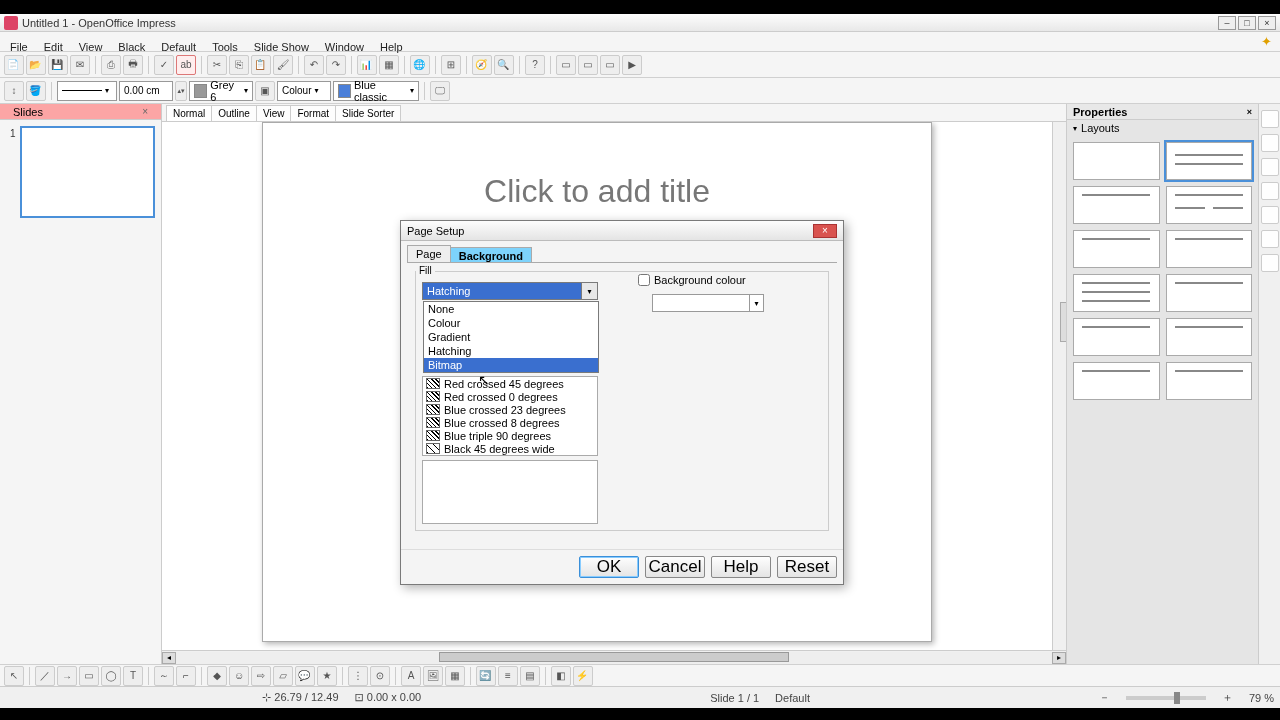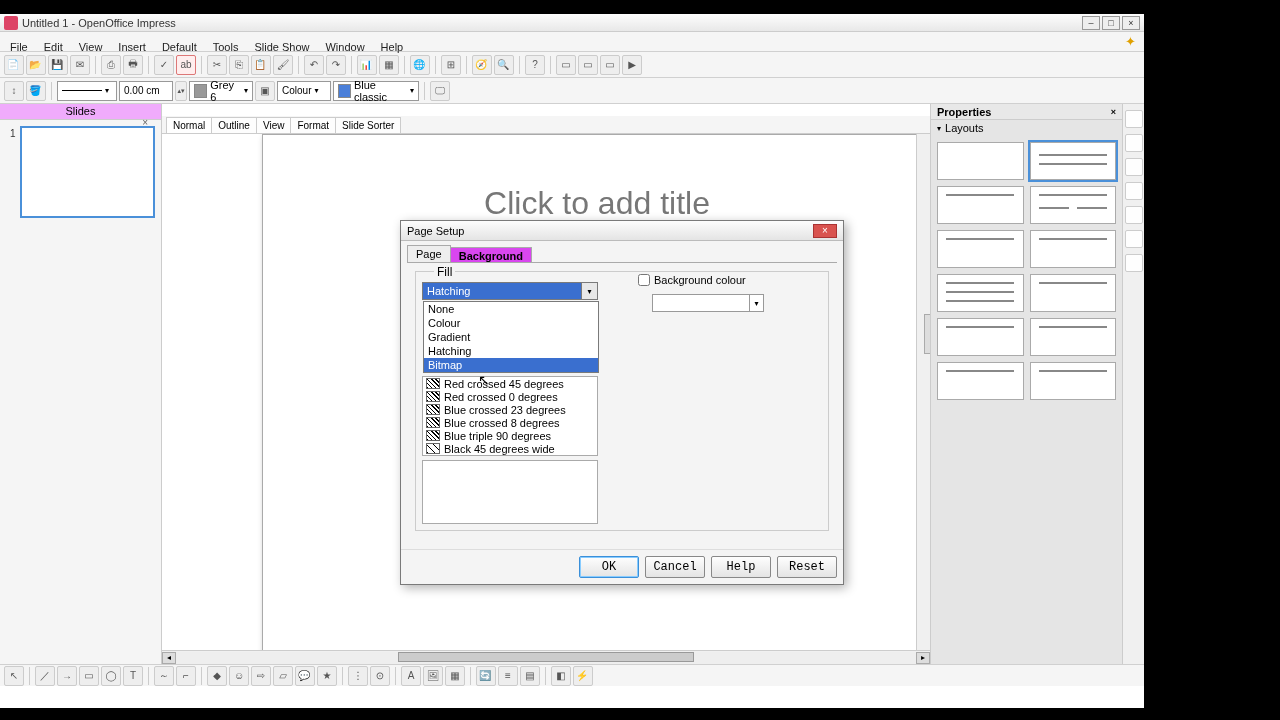--- a/index.html
+++ b/index.html
@@ -1,43 +1,43 @@
 <!DOCTYPE html>
 <html><head>
 <meta charset="utf-8">
 <style>
 * { box-sizing: border-box; margin: 0; padding: 0; font-family: "Segoe UI", Tahoma, sans-serif; font-size: 11px; }
 body { background: #000; width: 1280px; height: 720px; overflow: hidden; position: relative; }
-.desktop { position: absolute; top: 14px; left: 0; width: 1144px; height: 694px; background: #fff; }
+.desktop { position: absolute; top: 14px; left: 0; width: 1280px; height: 694px; background: #fff; }
 
 .titlebar { height: 18px; background: linear-gradient(#fdfdfd,#e8e8e8); border-bottom: 1px solid #ccc; display: flex; align-items: center; padding: 0 4px; font-size: 11px; color: #333; }
 .titlebar .icon { width: 14px; height: 14px; margin-right: 4px; background: #d46; border-radius: 2px; }
 .titlebar .spacer { flex: 1; }
 .titlebar .winbtn { width: 18px; height: 14px; border: 1px solid #999; margin-left: 2px; background: #eee; display:flex;align-items:center;justify-content:center;font-size:9px; }
 
 .menubar { height: 20px; background: #f5f5f5; border-bottom: 1px solid #d0d0d0; display: flex; align-items: center; padding: 0 2px; position:relative; }
 .menubar .mitem { padding: 2px 8px; color: #222; margin-top: 10px; }
 .menubar .star { position:absolute; right:8px; top:2px; color:#e0a000; font-size:13px;}
 
 .toolbar { height: 26px; background: #f5f5f5; border-bottom: 1px solid #d0d0d0; display: flex; align-items: center; padding: 0 4px; gap: 2px; }
 .tbtn { width: 20px; height: 20px; background: #eee; border: 1px solid #ccc; border-radius: 2px; display:flex;align-items:center;justify-content:center;font-size:10px;color:#555; }
 .tsep { width: 1px; height: 18px; background: #ccc; margin: 0 3px; }
 .tdrop { height: 20px; border: 1px solid #999; background: #fff; display:flex;align-items:center;padding:0 4px;font-size:10px; }
 .tdrop.arrow::after{content:"▾";margin-left:3px;font-size:8px;}
 .csq { width:14px;height:14px;border:1px solid #888;margin-right:3px; }
 
 .workarea { display: flex; height: calc(100% - 18px - 20px - 26px - 26px - 22px - 22px); }
 .slidespanel { width: 162px; background: #f5f5f5; border-right: 1px solid #ccc; position:relative; }
-.slidespanel .hdr { height: 16px; background: #f0abfc; border-bottom: 1px solid #ccc; padding: 1px 13px; font-size: 11px; display:flex;align-items:center;flex-direction:column; }
+.slidespanel .hdr { height: 16px; background: #fca5a5; border-bottom: 1px solid #ccc; padding: 1px 13px; font-size: 11px; display:flex;align-items:center; }
 .slidespanel .hdr .x { margin-left:auto; font-size:10px;color:#666; }
 .thumb { margin: 6px; border: 2px solid #4a90d9; background: #fff; height: 92px; position:relative; }
 .thumb .num { position:absolute; left:-12px; top:0; font-size:10px; color:#333;}
 
 .center { flex: 1; display: flex; flex-direction: column; background: #fff; }
-.viewtabs { height: 18px; border-bottom: 1px solid #ccc; display: flex; align-items:flex-end; padding-left:4px; background:#f5f5f5;margin-top:12px;}
+.viewtabs { height: 18px; border-bottom: 1px solid #ccc; display: flex; align-items:flex-end; padding-left:4px; background:#f5f5f5;}
 .viewtabs .vt { padding: 2px 6px; border: 1px solid #ccc; border-bottom: none; background: #fdfdfd; font-size:10px; margin-right:-1px;}
 .viewtabs .vt.active { background: #fff; }
 .canvas { flex: 1; background: #fff; position: relative; overflow:hidden; }
 .slidebg { position:absolute; left:100px; top:0px; width:670px; height:520px; background:#fff; box-shadow: 2px 2px 6px rgba(0,0,0,0.3); border:1px solid #aaa;}
 .titleph { position:absolute; top:50px; left:50%; transform:translateX(-50%); font-size:32px; color:#777; font-family: Arial; }
 .hscroll { height:14px; background:#f0f0f0; border-top:1px solid #ccc; display:flex;align-items:center;}
 .hscroll .arrow{width:14px;height:12px;background:#ddd;border:1px solid #aaa;display:flex;align-items:center;justify-content:center;font-size:8px;}
 .hscroll .track{flex:1;background:#eee;height:12px;position:relative;}
 .hscroll .thumb2{position:absolute;left:30%;width:40%;height:10px;top:0;background:#ccc;border:1px solid #999;}
 
@@ -59,39 +59,39 @@
 .statusbar .sp{flex:1;}
 .statusbar .zoomslider{width:80px;height:4px;background:#ccc;position:relative;}
 .statusbar .zoomslider .zt{position:absolute;left:60%;top:-4px;width:6px;height:12px;background:#888;}
 
 
 .dialog { position: absolute; left: 400px; top: 206px; width: 444px; background: #f4f4f4; border: 1px solid #7a7a7a; box-shadow: 3px 3px 10px rgba(0,0,0,0.3); }
 .dlgtitle { height: 20px; background: linear-gradient(#fdfdfd,#e4e4e4); border-bottom:1px solid #bbb; display:flex;align-items:center;padding:0 6px;font-size:11px;}
 .dlgtitle .x { margin-left:auto; width:24px;height:14px;background:#d9534f;color:#fff;display:flex;align-items:center;justify-content:center;font-size:10px;border:1px solid #a33;}
 .dlgtabs { display:flex; padding: 4px 6px 0 6px; }
 .dlgtabs .dt { padding: 2px 8px; border:1px solid #aaa; border-bottom:none; background:#eee; font-size:11px; margin-right:-1px;}
-.dlgtabs .dt.active { background:#d946ef; font-weight:bold; position:relative; top:2px;}
+.dlgtabs .dt.active { background:#7dd3fc; font-weight:bold; position:relative; top:2px;}
 .dlgbody { border-top:1px solid #aaa; margin:0 6px 6px 6px; padding:8px; background:#f4f4f4; position:relative;}
 .fillgroup { border:1px solid #ccc; padding:10px 6px 6px 6px; position:relative; margin-bottom:4px;}
-.fillgroup .leg { position:absolute; top:-7px; left:18px; background:#f4f4f4; padding:0 3px; font-size:12px;}
+.fillgroup .leg { position:absolute; top:-7px; left:0; background:#f4f4f4; padding:0 3px; font-size:10px;}
 .combo { width: 176px; height: 18px; border:1px solid #7a7a7a; background:#3a6fcf; color:#fff; display:flex;align-items:center;padding:0 4px;font-size:11px;position:relative; }
 .combo .cbar { position:absolute;right:0;top:0;width:16px;height:16px;background:#e8e8e8;border-left:1px solid #7a7a7a;color:#000;display:flex;align-items:center;justify-content:center;font-size:8px;}
 .ddlist { position:absolute; left:0; top:18px; width:176px; background:#fff; border:1px solid #7a7a7a; z-index:10;}
 .ddlist .opt { padding:1px 4px; font-size:11px; color:#000;}
 .ddlist .opt.hov { background:#3a6fcf; color:#fff; }
 .plist { border:1px solid #aaa; background:#fff; margin-top:76px; width:176px; }
 .plist .prow { display:flex;align-items:center;gap:4px;padding:0 3px;font-size:10px;height:13px;}
 .plist .prow .sw{width:14px;height:11px;border:1px solid #666;background:repeating-linear-gradient(45deg,#000 0 1px,#fff 1px 3px);}
 .pv { border:1px solid #aaa; background:#fff; width:176px; height:64px; margin-top:4px;}
 .bgcol { position:absolute; left:222px; top:2px; font-size:11px; display:flex;gap:4px;}
 .bgcol input{width:12px;height:12px;}
 .bgdrop { position:absolute; left:236px; top:22px; width:112px;height:18px;border:1px solid #999;background:#fff;display:flex;}
 .bgdrop .ar{margin-left:auto;width:14px;border-left:1px solid #999;display:flex;align-items:center;justify-content:center;font-size:8px;}
 .dlgbtns { display:flex; justify-content:flex-end; gap:6px; padding:6px; border-top:1px solid #ddd;}
-.dlgbtns button { width:60px; height:22px; background:linear-gradient(#fefefe,#e4e4e4); border:1px solid #888; font-size:12px; border-radius:2px;font-family:Liberation Mono, monospace;}
+.dlgbtns button { width:60px; height:22px; background:linear-gradient(#fefefe,#e4e4e4); border:1px solid #888; font-size:17px; border-radius:2px;}
 .dlgbtns button.def { border:1px solid #3a8fd9; box-shadow:0 0 0 1px #8cf inset;}
 
 .vscroll { position:absolute; right:0; top:0; bottom:0; width:14px; background:#f0f0f0; border-left:1px solid #ccc;}
 .vhandle { position:absolute; right:-6px; top:180px; width:12px; height:40px; background:#ddd; border:1px solid #aaa;}
 
 .cursor { position:absolute; left:478px; top:358px; font-size:14px; color:#000; pointer-events:none; z-index:50;}
 </style>
 </head>
 <body>
 
@@ -103,21 +103,21 @@
     <div class="spacer"></div>
     <div class="winbtn">–</div>
     <div class="winbtn">□</div>
     <div class="winbtn">×</div>
   </div>
 
   <div class="menubar">
     <div class="mitem">File</div>
     <div class="mitem">Edit</div>
     <div class="mitem">View</div>
-    <div class="mitem">Insert</div>
+    <div class="mitem">Black</div>
     <div class="mitem">Default</div>
     <div class="mitem">Tools</div>
     <div class="mitem">Slide Show</div>
     <div class="mitem">Window</div>
     <div class="mitem">Help</div>
     <span class="star">✦</span>
   </div>
 
   <div class="toolbar">
     <div class="tbtn">📄</div>
@@ -308,20 +308,35 @@
     <div class="tbtn">▦</div>
     <div class="tsep"></div>
     <div class="tbtn">🔄</div>
     <div class="tbtn">≡</div>
     <div class="tbtn">▤</div>
     <div class="tsep"></div>
     <div class="tbtn">◧</div>
     <div class="tbtn">⚡</div>
   </div>
 
+  <div class="statusbar">
+    <span style="width:240px"></span>
+    <span>⊹ <span>26.79 / 12.49</span></span>
+    <span>⊡ <span>0.00 x 0.00</span></span>
+    <span class="sp"></span>
+    <span>Slide 1 / 1</span>
+    <span>Default</span>
+    <span class="sp"></span>
+    <span>－</span>
+    <div class="zoomslider">
+        <div class="zt"></div>
+      </div>
+    <span>＋</span>
+    <span>79 %</span>
+  </div>
 
   <div class="dialog">
     <div class="dlgtitle">
       <span>Page Setup</span>
       <div class="x">×</div>
     </div>
     <div class="dlgtabs">
       <div class="dt">Page</div>
       <div class="dt active">Background</div>
     </div>

